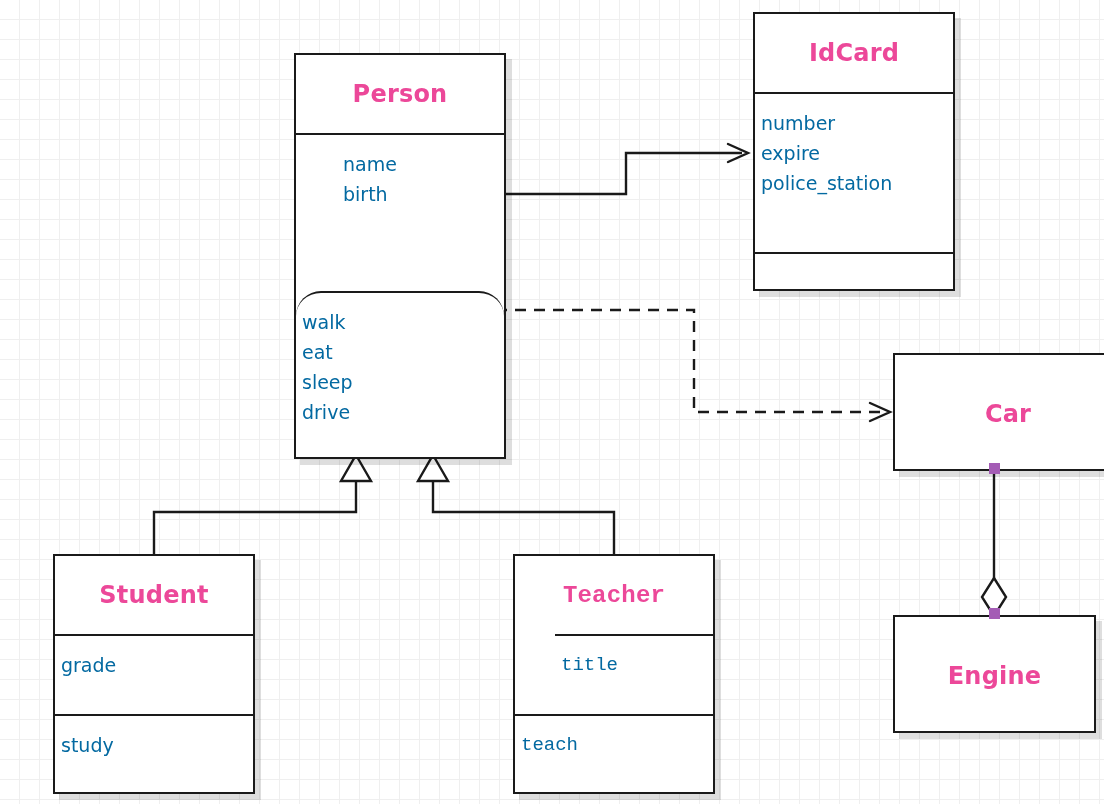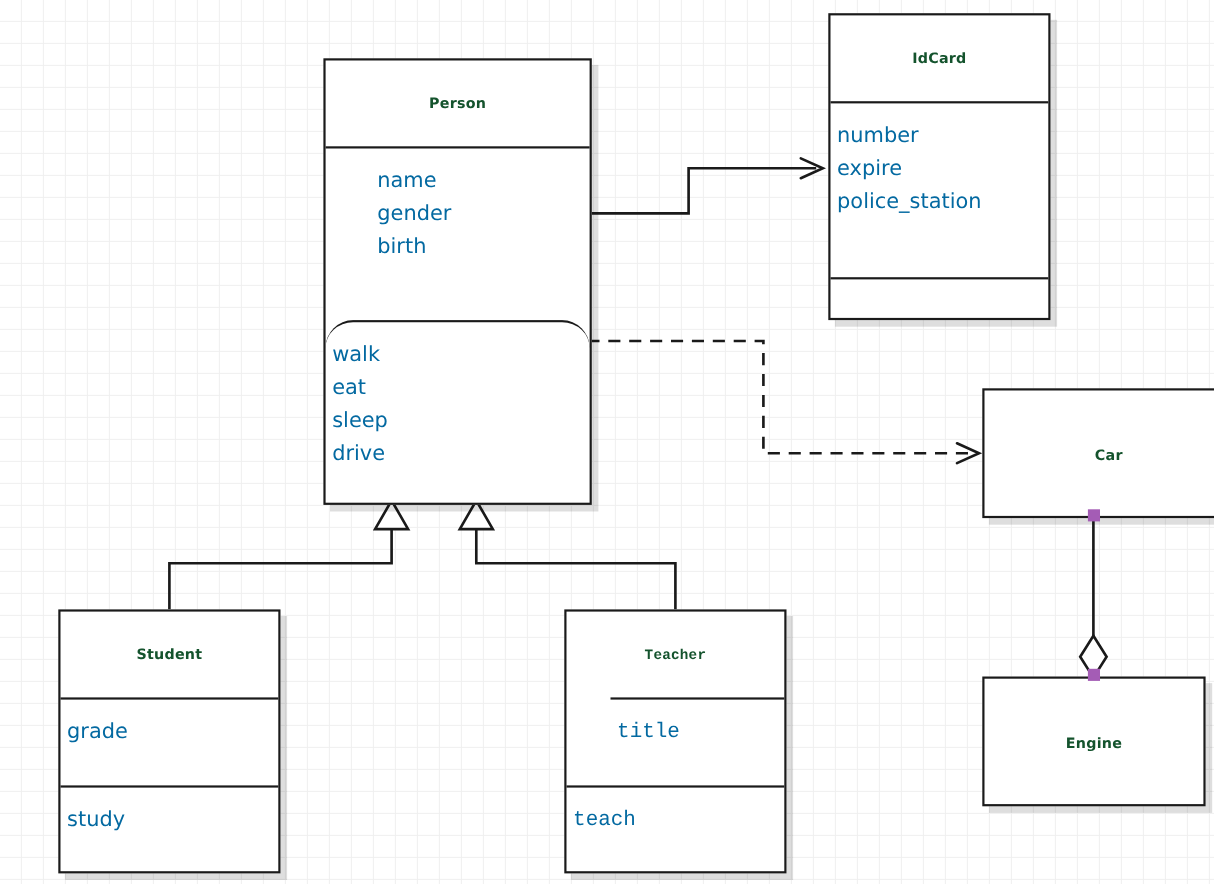--- a/index.html
+++ b/index.html
@@ -47,22 +47,22 @@
   .compartment + .compartment {
     border-top: 2px solid #1a1a1a;
   }
   .c-title {
     display: flex;
     align-items: center;
     justify-content: center;
   }
   .class-name {
     font-weight: bold;
-    font-size: 13px;
-    color: #14532d;
+    font-size: 24px;
+    color: #ec4899;
     letter-spacing: 0.2px;
   }
   .c-body {
     padding: 14px 0 6px 6px;
   }
   .member {
     font-size: 19px;
     color: #0369a1;
     line-height: 30px;
     white-space: nowrap;
@@ -103,27 +103,26 @@
       <polygon points="433,455 448,481 418,481" fill="#ffffff" stroke="#1a1a1a" stroke-width="2.4" stroke-linejoin="miter"></polygon>
     </g>
 
     <g>
       <path d="M 994 469 L 994 580" fill="none" stroke="#1a1a1a" stroke-width="2.4"></path>
       <polygon points="994,578 1006,597 994,616 982,597" fill="#ffffff" stroke="#1a1a1a" stroke-width="2.4" stroke-linejoin="miter"></polygon>
     </g>
   </svg>
 
   <div id="class-layer">
-      <div class="uml-class" style="left: 294px; top: 53px; width: 244px; height: 406px;">
+      <div class="uml-class" style="left: 294px; top: 53px; width: 212px; height: 406px;">
         <div class="compartment c-title" style="height: 78px; flex: 0 0 78px;">
           <span class="class-name">Person</span>
         </div>
         <div class="compartment c-body" style="flex: 0 0 158px; padding-left: 47px;">
           <div class="member">name</div>
-          <div class="member">gender</div>
           <div class="member">birth</div>
         </div>
         <div class="compartment c-body" style="flex: 1 1 auto; border-radius: 25px;">
           <div class="member">walk</div>
           <div class="member">eat</div>
           <div class="member">sleep</div>
           <div class="member">drive</div>
         </div>
       </div>
       <div class="uml-class" style="left: 753px; top: 12px; width: 202px; height: 279px;">

